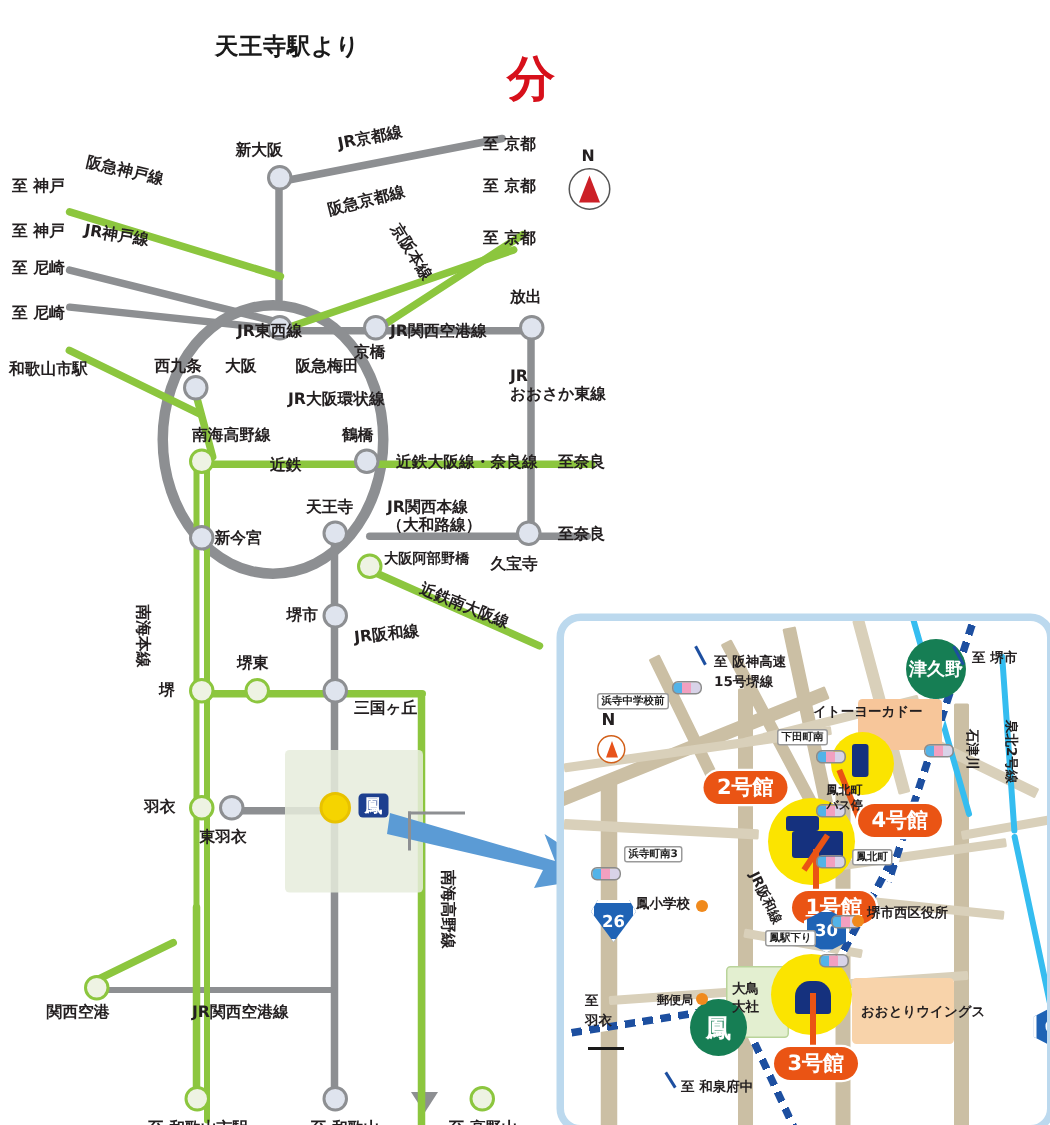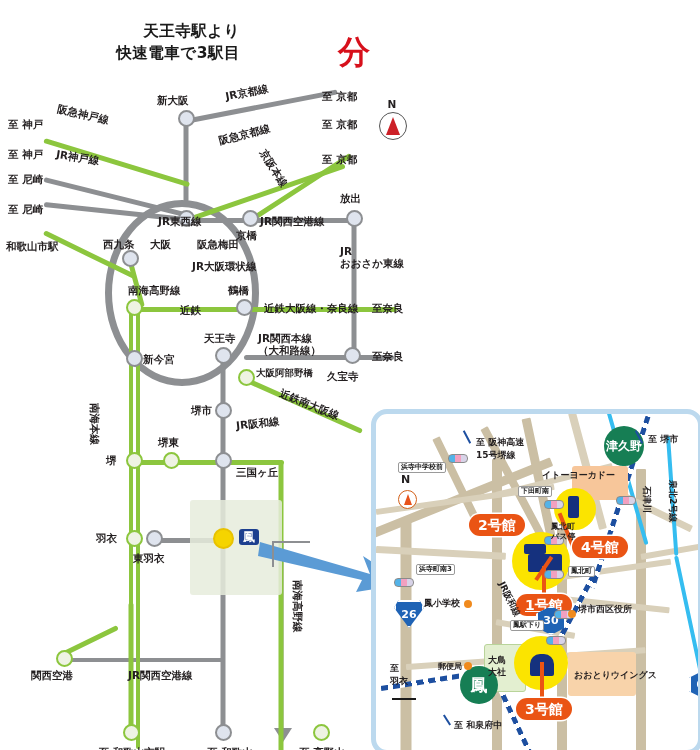--- a/index.html
+++ b/index.html
@@ -91,21 +91,20 @@
      border-bottom:11px solid #e8531b;}
 </style>
 </head>
 <body>
 
 <div class="stage">
 
   <div class="abs" id="header">
     <div class="hdr-lines">
       <div>天王寺駅より</div>
-      <div>快速電車で3駅目</div>
     </div>
     <div class="hdr-unit">分</div>
   </div>
 
   <div class="abs" style="left:0;top:80px;width:372px;height:670px;">
 
     <div class="abs" style="left:379px;top:20px;">
       <div class="abs lbl c compass-n" style="left:0;top:-2px;width:26px;">N</div>
       <div class="abs compass" style="left:0;top:12px;">
           <div class="tri"></div>
@@ -304,21 +303,21 @@
 
       <div class="glow" style="left:138px;top:222px;width:54px;height:54px;"></div>
       <div class="bldg" style="left:154px;top:240px;width:24px;height:22px;border-radius:10px 10px 2px 2px;"></div>
 
       <div class="leader" style="left:158px;top:138px;width:4px;height:28px;transform:rotate(34deg);"></div>
       <div class="leader" style="left:166px;top:152px;width:4px;height:34px;"></div>
       <div class="leader" style="left:198px;top:96px;width:4px;height:44px;transform:rotate(-22deg);"></div>
       <div class="leader" style="left:164px;top:248px;width:4px;height:38px;"></div>
 
       <div class="badge" style="left:93px;top:100px;">2号館</div>
-      <div class="badge" style="left:140px;top:180px;text-decoration:underline;">1号館</div>
+      <div class="badge" style="left:152px;top:180px;text-decoration:underline;">1号館</div>
       <div class="badge" style="left:196px;top:122px;">4号館</div>
       <div class="badge" style="left:140px;top:284px;">3号館</div>
 
       <div class="stn-circle" style="left:228px;top:12px;width:40px;height:40px;font-size:12px;">津久野</div>
       <div class="stn-circle" style="left:84px;top:252px;width:38px;height:38px;font-size:17px;">鳳</div>
 
       <div class="shield-tri" style="left:18px;top:186px;">26</div>
       <div class="shield-hex" style="left:160px;top:192px;">30</div>
       <div class="shield-hex" style="left:286px;top:256px;margin-left:27px;">61</div>
 

